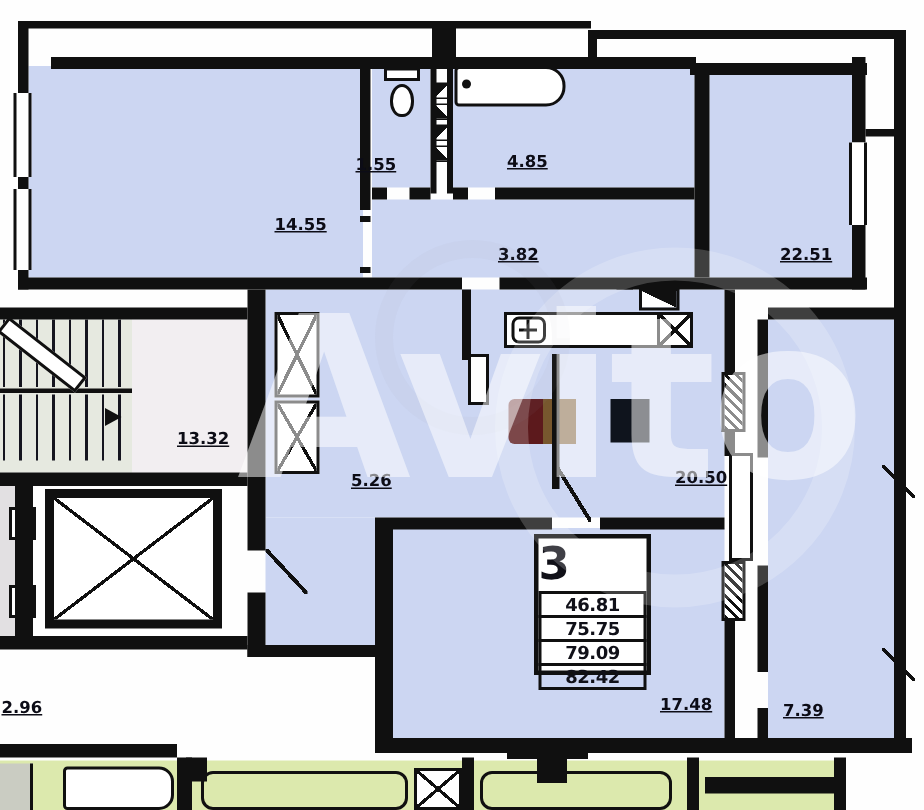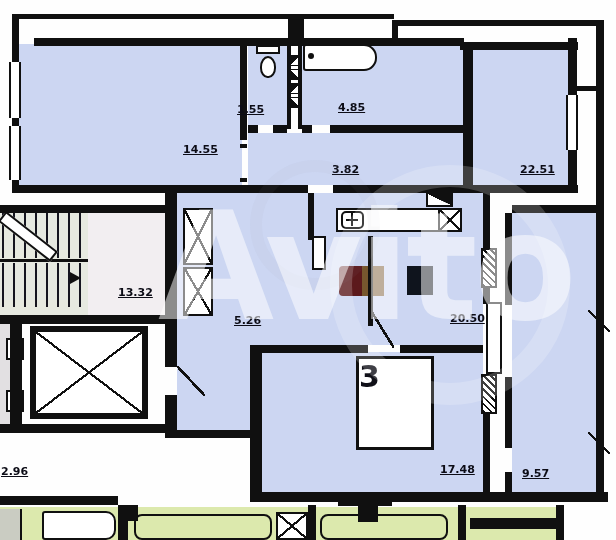--- a/index.html
+++ b/index.html
@@ -164,24 +164,30 @@
 
   <span class="lbl" style="left:183px;top:144px">14.55</span>
   <span class="lbl" style="left:237px;top:104px">1.55</span>
   <span class="lbl" style="left:338px;top:102px">4.85</span>
   <span class="lbl" style="left:332px;top:164px">3.82</span>
   <span class="lbl" style="left:520px;top:164px">22.51</span>
   <span class="lbl" style="left:118px;top:287px">13.32</span>
   <span class="lbl" style="left:234px;top:315px">5.26</span>
   <span class="lbl" style="left:450px;top:313px">20.50</span>
   <span class="lbl" style="left:440px;top:464px">17.48</span>
-  <span class="lbl" style="left:522px;top:468px">9.57</span>
+  <span class="lbl" style="left:522px;top:468px">7.39</span>
   <span class="lbl" style="left:1px;top:466px">2.96</span>
 
   <div class="itable">
     <div class="it-rooms">3</div>
+    <div class="it-vals">
+      <div class="cell">46.81</div>
+      <div class="cell">75.75</div>
+      <div class="cell">79.09</div>
+      <div class="cell">82.42</div>
+    </div>
   </div>
 
   <div class="ring" style="left:330px;top:165px;width:240px;height:240px;border:22px solid rgba(255,255,255,0.20)"></div>
   <div class="ring" style="left:250px;top:160px;width:130px;height:130px;border:12px solid rgba(160,160,170,0.06)"></div>
   <div class="wm" style="left:158px;top:192px">Avito</div>
 
 </div>
 
 </body></html>

